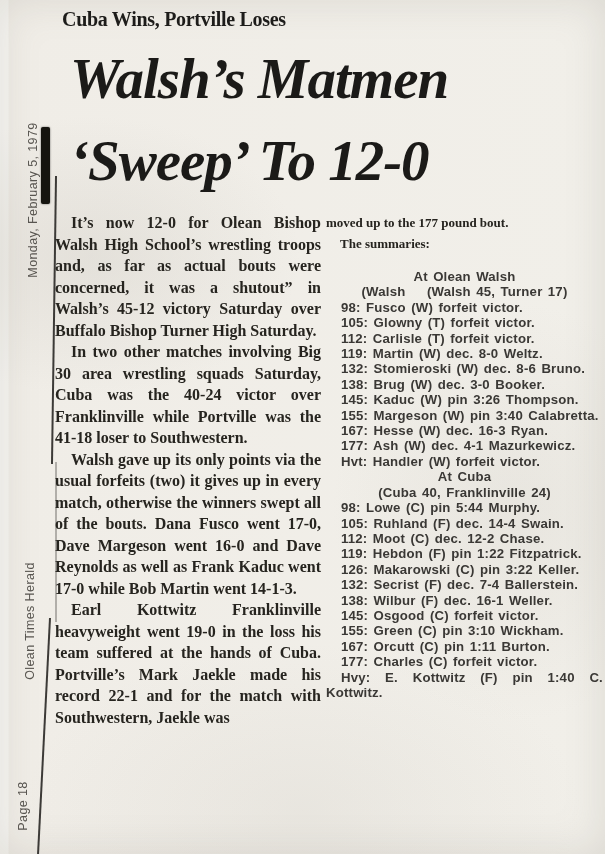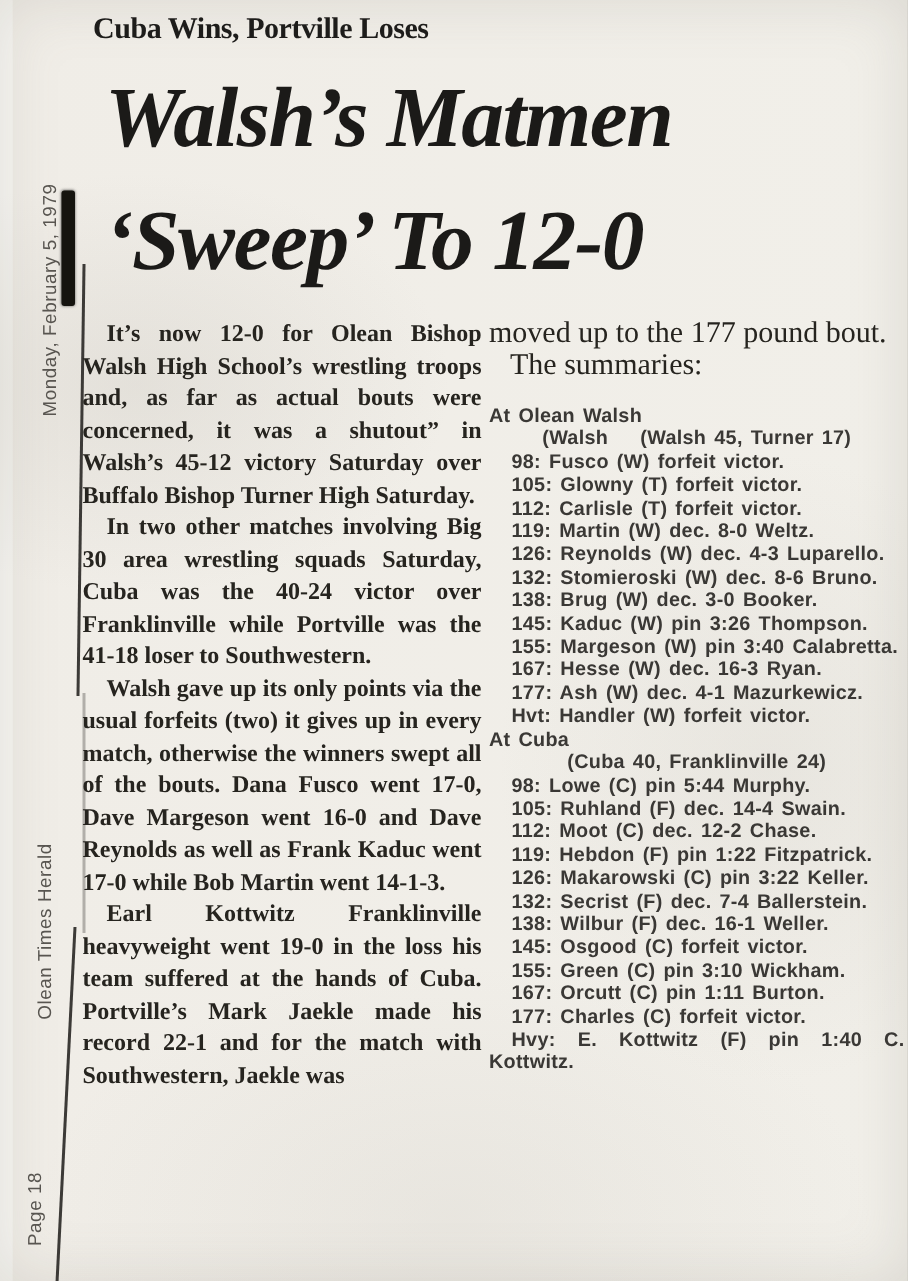--- a/index.html
+++ b/index.html
@@ -43,31 +43,31 @@
   #headline-2{left:50px;top:132px;margin-left:20px;}
   
   #col-left{
     position:absolute;left:55px;top:212px;width:266px;
     font-size:16px;line-height:21.5px;font-weight:bold;color:#26241f;
     text-align:justify;
   }
   #col-left p{margin:0;text-indent:16px;font-family:Liberation Serif, serif;}
   #col-right{position:absolute;left:326px;top:212px;width:277px;}
   #col-right .cont{
-    margin:0;font-size:20px;line-height:21px;font-weight:normal;color:#26241f;
+    margin:0;font-size:13px;line-height:21px;font-weight:bold;color:#26241f;
   }
   #col-right .cont.indent{text-indent:14px;}
   
   #summaries{
     margin-top:15px;
     font-family:"Liberation Sans","DejaVu Sans",sans-serif;
     font-size:13.2px;line-height:15.4px;font-weight:bold;
     color:#3a3835;letter-spacing:.2px;word-spacing:1.5px;
   }
-  .match-heading{text-align:left;margin:0;}
+  .match-heading{text-align:center;margin:0;}
   .match-subheading{text-align:center;margin:0;white-space:pre;}
   .bout{margin:0;text-indent:15px;text-align:justify;}
 </style>
 </head>
 <body>
 
 <div id="page">
 
   <div class="side-label" id="side-date">Monday, February 5, 1979</div>
   <div class="side-label" id="side-pub">Olean Times Herald</div>
@@ -95,21 +95,20 @@
 
     <div id="summaries">
 
       <div>
         <p class="match-heading">At Olean Walsh</p>
         <p class="match-subheading">(Walsh    (Walsh 45, Turner 17)</p>
         <p class="bout">98: Fusco (W) forfeit victor.</p>
         <p class="bout">105: Glowny (T) forfeit victor.</p>
         <p class="bout">112: Carlisle (T) forfeit victor.</p>
         <p class="bout">119: Martin (W) dec. 8-0 Weltz.</p>
-        <p class="bout">126: Reynolds (W) dec. 4-3 Luparello.</p>
         <p class="bout">132: Stomieroski (W) dec. 8-6 Bruno.</p>
         <p class="bout">138: Brug (W) dec. 3-0 Booker.</p>
         <p class="bout">145: Kaduc (W) pin 3:26 Thompson.</p>
         <p class="bout">155: Margeson (W) pin 3:40 Calabretta.</p>
         <p class="bout">167: Hesse (W) dec. 16-3 Ryan.</p>
         <p class="bout">177: Ash (W) dec. 4-1 Mazurkewicz.</p>
         <p class="bout">Hvt: Handler (W) forfeit victor.</p>
       </div>
 
       <div>

